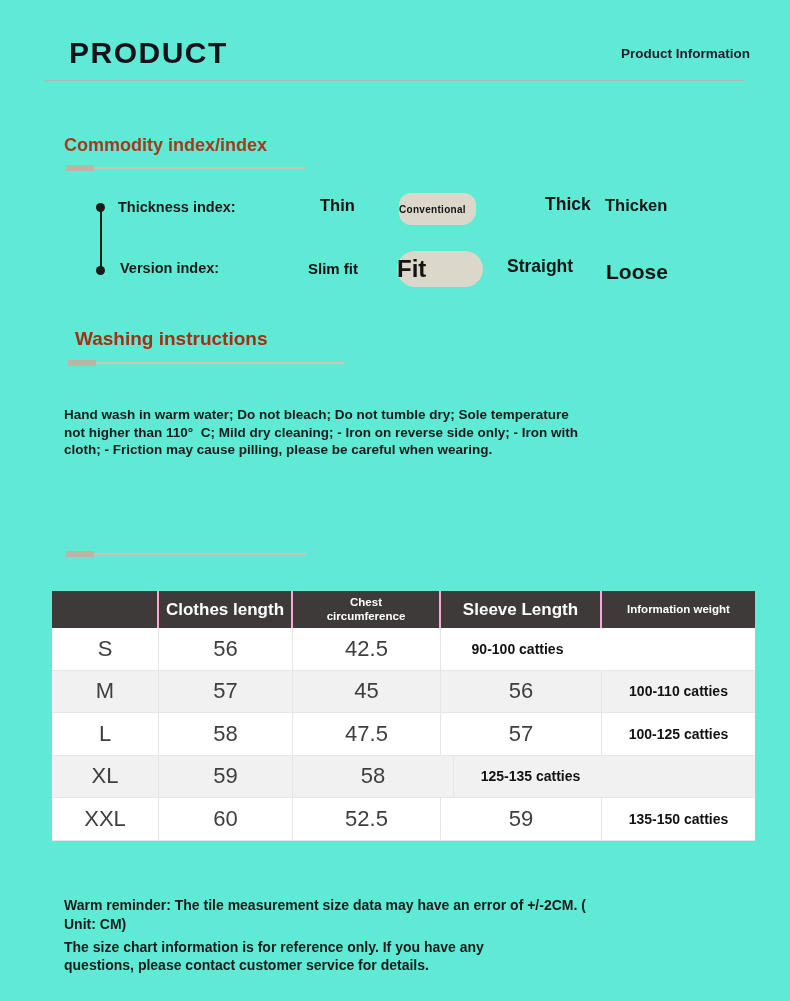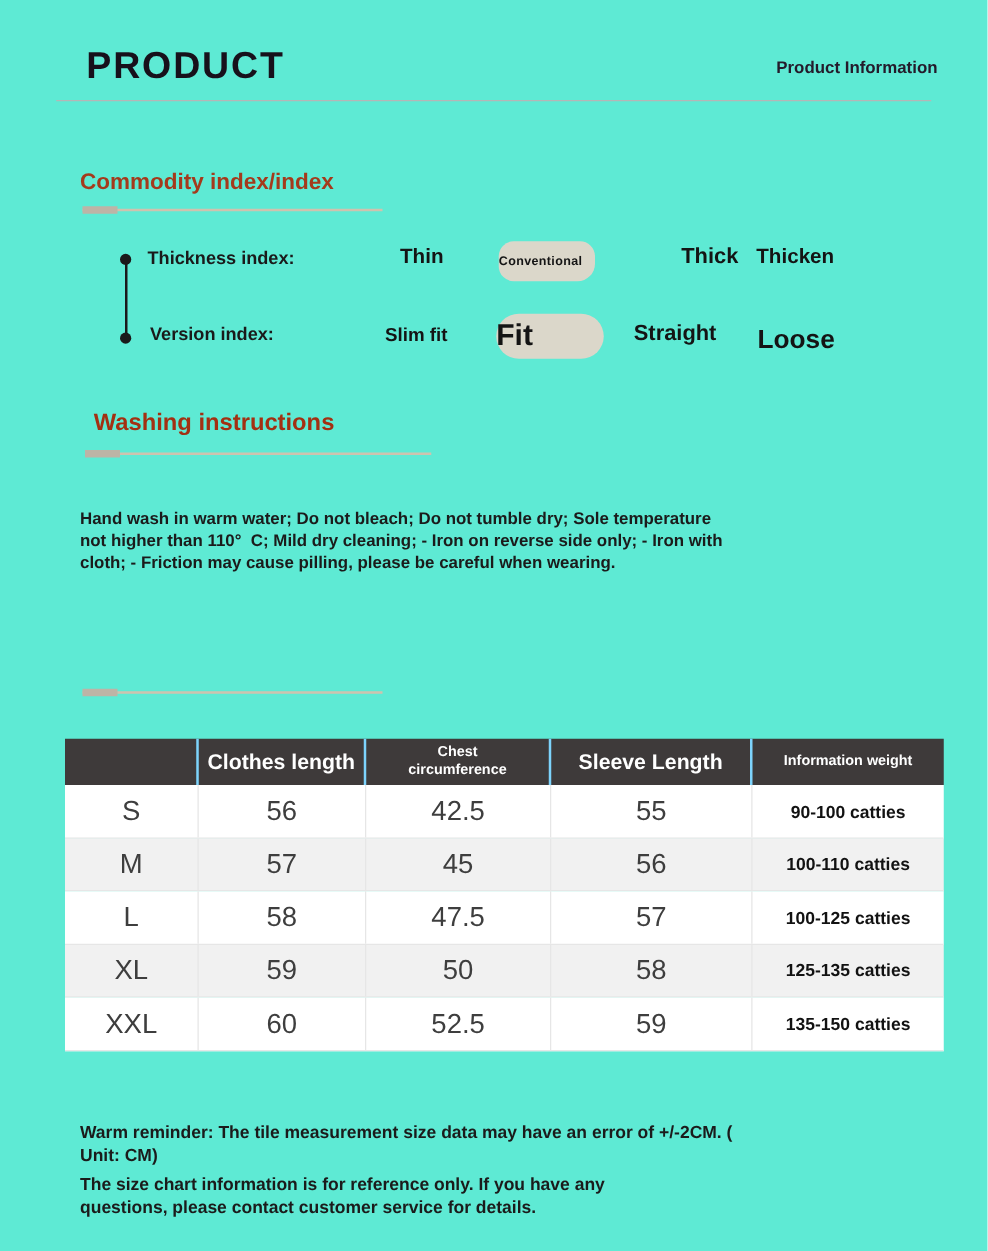--- a/index.html
+++ b/index.html
@@ -44,21 +44,21 @@
   #pill-conventional { left:399px; top:193px; width:77px; height:32px; }
   #pill-conventional .pill-label { font-size:10px; font-weight:700; letter-spacing:0.3px; color:#141414; }
   #pill-fit { left:397px; top:251px; width:86px; height:36px;border-radius:18px; }
   #pill-fit .pill-label { font-size:24px; font-weight:700; color:#141414; }
 
   .body-text { font-weight:700; color:#1b1b1b; white-space:pre-wrap; }
   #washing-text { left:64px; top:406px; width:610px; font-size:13.5px; line-height:17.5px; }
 
   .size-table { left:52px; top:591px; width:703px; }
   .t-head { display:flex; background:#3e3a3a; color:#fff; height:37px; }
-  .t-head .t-cell { display:flex; align-items:center; justify-content:center; text-align:center; border-right:2px solid #7dd3fc; }
+  .t-head .t-cell { display:flex; align-items:center; justify-content:center; text-align:center; border-right:2px solid #f9a8d4; }
   .t-head .t-cell:last-child { border-right:none; }
   .th-main  { font-size:17px; font-weight:700; }
   .th-small { font-size:11.5px; font-weight:700; line-height:1.2; }
   .t-head .c2 { padding:0 28px; }
   .c0{width:107px}.c1{width:134px}.c2{width:148px}.c3{width:161px}.c4{width:153px}
 
   .t-row { display:flex; height:42.5px; border-bottom:1px solid #e6e6e6; background:#fff; }
   .t-row.alt { background:#f1f1f1; }
   .t-row .t-cell { display:flex; align-items:center; justify-content:center; text-align:center;
                    border-right:1px solid #e6e6e6; font-size:22px; color:#3e3e3e; }
@@ -119,41 +119,39 @@
       <div class="t-cell c0 th-main"></div>
       <div class="t-cell c1 th-main">Clothes length</div>
       <div class="t-cell c2 th-small">Chest circumference</div>
       <div class="t-cell c3 th-main">Sleeve Length</div>
       <div class="t-cell c4 th-small">Information weight</div>
     </div>
     <div class="t-row">
       <div class="t-cell c0">S</div>
       <div class="t-cell c1">56</div>
       <div class="t-cell c2">42.5</div>
-      <div class="t-cell c3">55</div>
       <div class="t-cell c4 weight">90-100 catties</div>
     </div>
     <div class="t-row alt">
       <div class="t-cell c0">M</div>
       <div class="t-cell c1">57</div>
       <div class="t-cell c2">45</div>
       <div class="t-cell c3">56</div>
       <div class="t-cell c4 weight">100-110 catties</div>
     </div>
     <div class="t-row">
       <div class="t-cell c0">L</div>
       <div class="t-cell c1">58</div>
       <div class="t-cell c2">47.5</div>
       <div class="t-cell c3">57</div>
       <div class="t-cell c4 weight">100-125 catties</div>
     </div>
     <div class="t-row alt">
       <div class="t-cell c0">XL</div>
       <div class="t-cell c1">59</div>
-      <div class="t-cell c2">50</div>
       <div class="t-cell c3">58</div>
       <div class="t-cell c4 weight">125-135 catties</div>
     </div>
     <div class="t-row">
       <div class="t-cell c0">XXL</div>
       <div class="t-cell c1">60</div>
       <div class="t-cell c2">52.5</div>
       <div class="t-cell c3">59</div>
       <div class="t-cell c4 weight">135-150 catties</div>
     </div>

